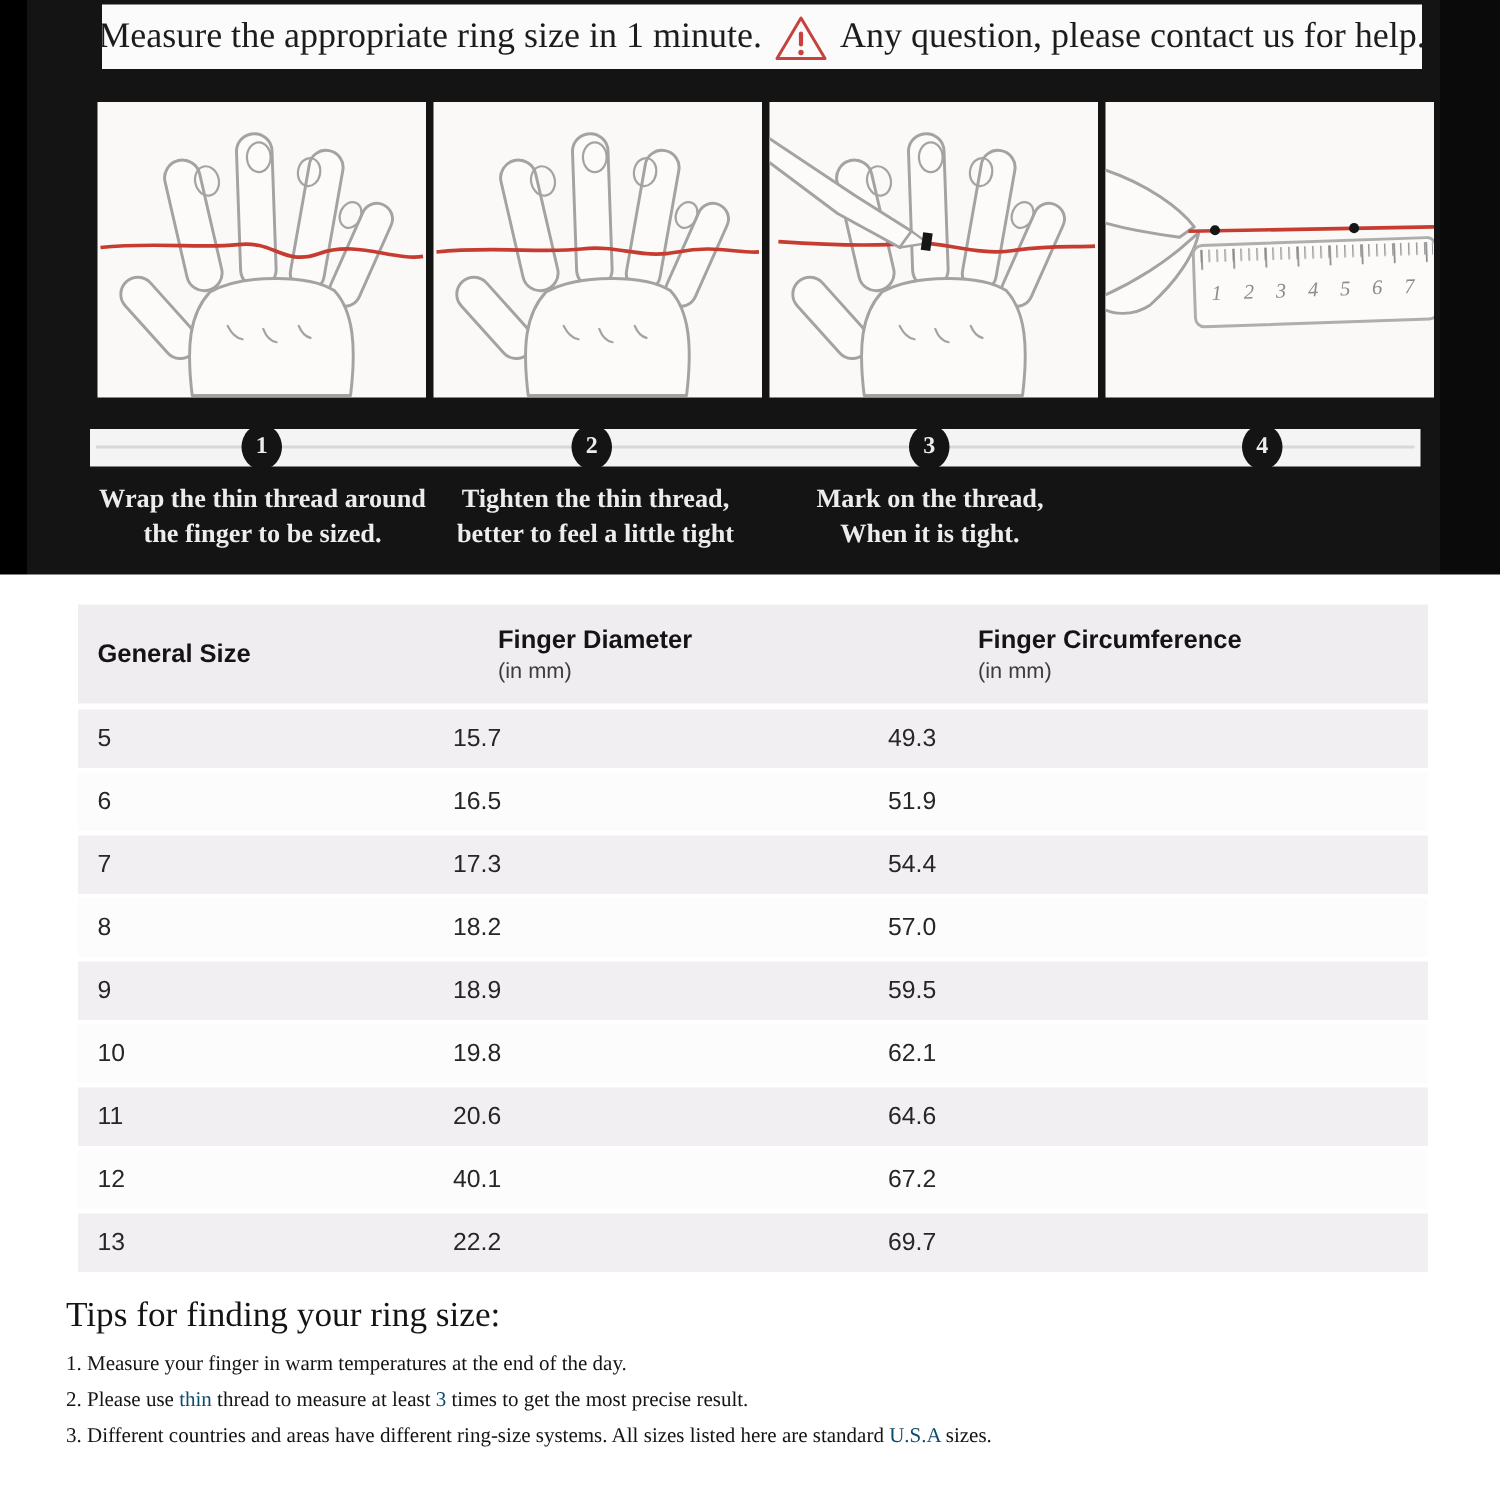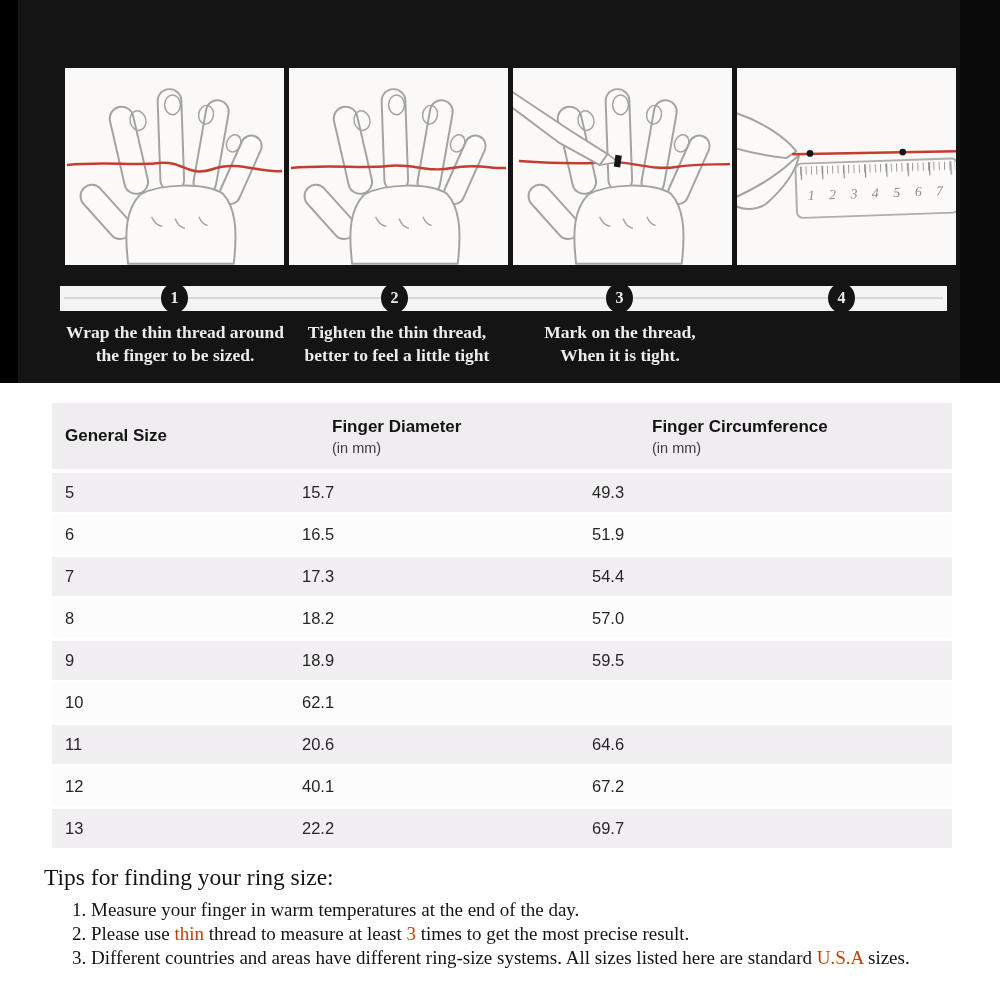--- a/index.html
+++ b/index.html
@@ -37,30 +37,39 @@
   .tbody-row{height:39px;margin-bottom:3px;font-size:16.5px;color:#262626;}
   .bg-gray{background:#f1eff1;} .bg-white{background:#fcfcfc;}
   .c1{width:250px;padding-left:13px;box-sizing:border-box;}
   .c2{width:290px;} .c3{flex:1;}
   .hd-title{font-weight:bold;font-size:17px;color:#141414;}
   .hd-sub{font-size:14.5px;color:#3c3c3c;margin-top:3px;}
 
   
   .tips{position:absolute;left:44px;top:864px;width:930px;color:#141414;}
   .tips-title{font-size:23.5px;margin-bottom:7px;}
-  .tip{font-size:19px;line-height:24px;white-space:nowrap;margin-left:28px;}
-  .red{color:#c2410c;}
+  .tip{font-size:14px;line-height:24px;white-space:nowrap;}
+  .red{color:#0c4a6e;}
 </style>
 </head>
 <body>
 
 <div class="page">
 
   <div class="top-band">
 
+    <div class="header-bar">
+      <span>Measure the appropriate ring size in 1 minute.</span>
+      <svg class="warn-svg" viewBox="0 0 36 33">
+        <path d="M18 3 L34 30 L2 30 Z" fill="none" stroke="#c5423e" stroke-width="2" stroke-linejoin="round"></path>
+        <rect x="16.6" y="12" width="2.8" height="10" rx="1.4" fill="#c5423e"></rect>
+        <circle cx="18" cy="26" r="1.8" fill="#c5423e"></circle>
+      </svg>
+      <span>Any question, please contact us for help.</span>
+    </div>
 
     <svg width="0" height="0" style="position:absolute">
       <defs>
         <g id="hand-base" stroke="#a3a3a3" stroke-width="2" fill="#fcfbf9" stroke-linejoin="round" stroke-linecap="round">
           <rect x="155" y="62" width="21" height="74" rx="10.5" transform="rotate(24 165 130)"></rect>
           <rect x="129" y="30" width="23" height="96" rx="11.5" transform="rotate(10 140 122)"></rect>
           <rect x="62" y="36" width="24" height="90" rx="12" transform="rotate(-13 74 122)"></rect>
           <rect x="97" y="20" width="24" height="104" rx="12" transform="rotate(-2 109 120)"></rect>
           <rect x="28" y="112" width="23" height="66" rx="11.5" transform="rotate(-42 40 142)"></rect>
           <path d="M64 197 C60 164 62 142 76 127 C98 115 142 115 160 126 C173 140 175 164 171 197 Z"></path>
@@ -202,20 +211,21 @@
       <div class="c2">18.2</div>
       <div class="c3">57.0</div>
     </div>
     <div class="trow tbody-row bg-gray">
       <div class="c1">9</div>
       <div class="c2">18.9</div>
       <div class="c3">59.5</div>
     </div>
     <div class="trow tbody-row bg-white">
       <div class="c1">10</div>
+      <div class="c2">19.8</div>
       <div class="c3">62.1</div>
     </div>
     <div class="trow tbody-row bg-gray">
       <div class="c1">11</div>
       <div class="c2">20.6</div>
       <div class="c3">64.6</div>
     </div>
     <div class="trow tbody-row bg-white">
       <div class="c1">12</div>
       <div class="c2">40.1</div>

